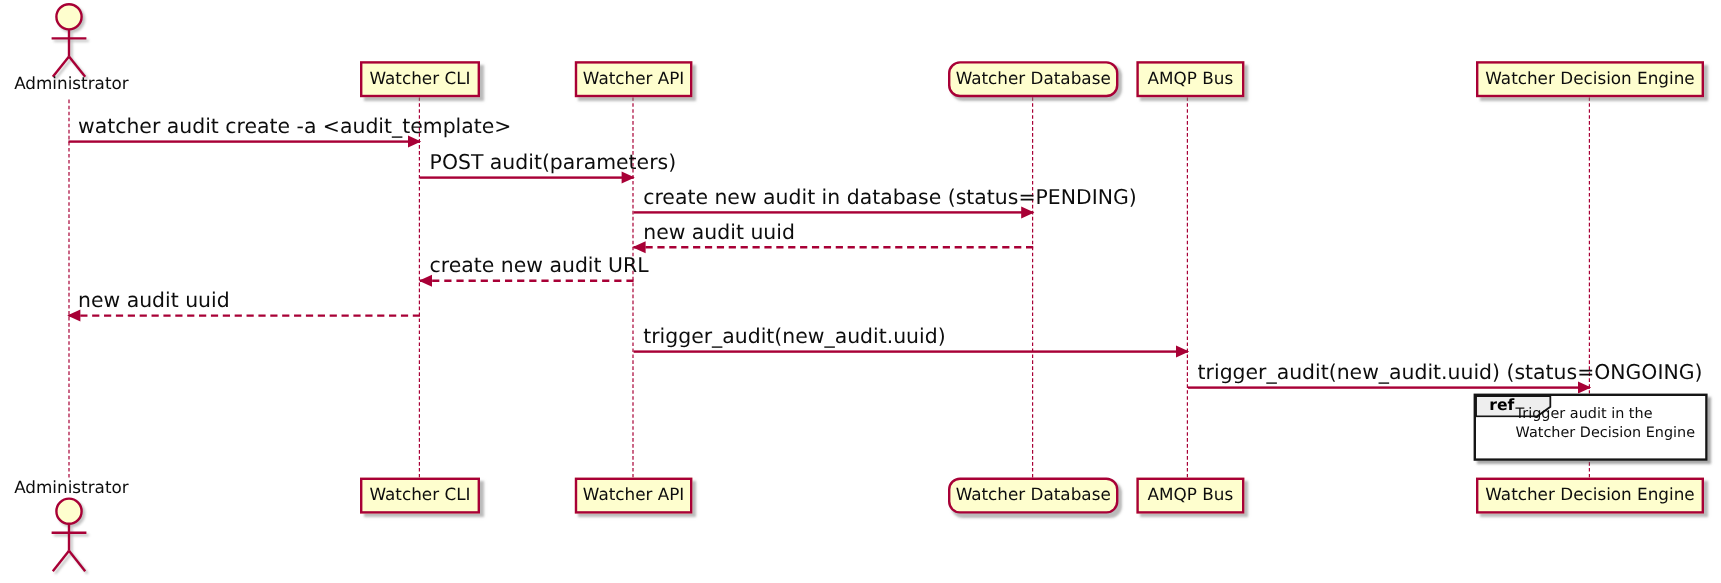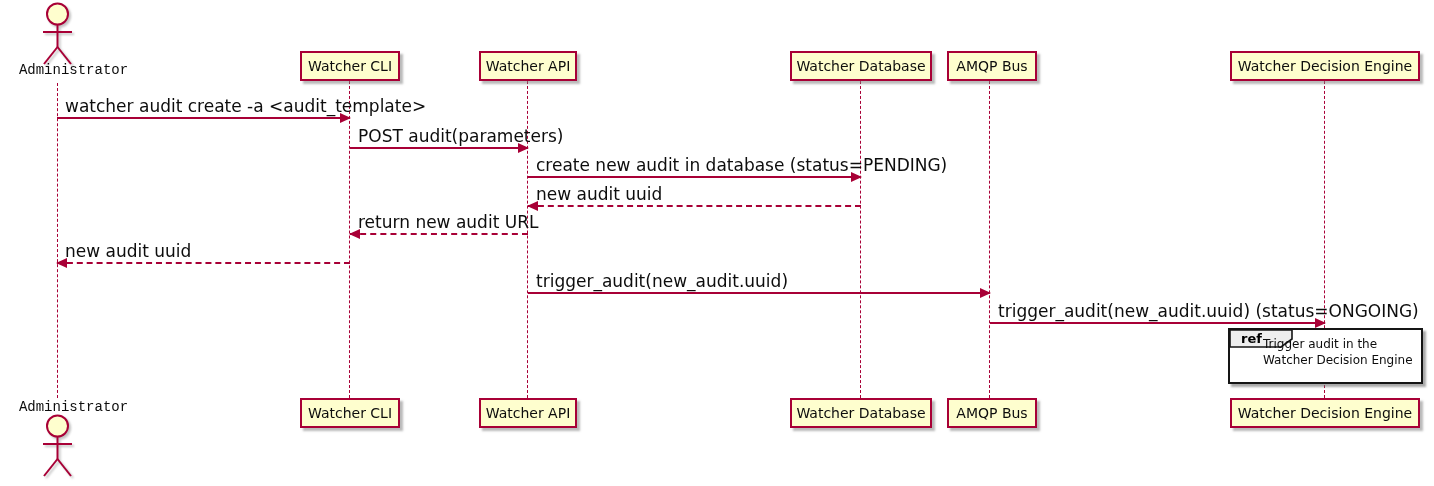--- a/index.html
+++ b/index.html
@@ -45,44 +45,43 @@
     justify-content: center;
     font-size: 14px;
     white-space: nowrap;
     box-sizing: border-box;
     z-index: 3;
   }
   .row-top    { top: 51px; }
   .row-bottom { top: 398px; }
   .pos-cli    { left: 300px;  width: 100px; }
   .pos-api    { left: 479px;  width: 98px;  }
-  .pos-db     { left: 790px;  width: 142px; }
+  .pos-db     { left: 790px;  width: 142px; border-radius: 10px; }
   .pos-amqp   { left: 947px;  width: 90px;  }
   .pos-engine { left: 1230px; width: 190px; }
 
   
   .actor-figure {
     position: absolute;
     left: 34px;
     width: 47px;
     height: 64px;
     z-index: 3;
     filter: drop-shadow(2px 2px 1px rgba(120,120,120,0.45));
   }
   .actor-top    { top: 2px; }
   .actor-bottom { top: 414px; }
   .actor-label {
     position: absolute;
-    left: 16px;
+    left: 2px;
     width: 115px;
     text-align: center;
     font-size: 14px;
     white-space: nowrap;
     z-index: 3;
-    font-family: Liberation Mono, monospace;
   }
   .actor-label-top    { top: 62px; }
   .actor-label-bottom { top: 399px; }
 
   
   .msg {
     position: absolute;
     height: 0;
     z-index: 2;
   }
@@ -210,21 +209,21 @@
     <span class="msg-label">create new audit in database (status=PENDING)</span>
     <div class="head right"></div>
   </div>
 
   <div class="msg dashed m4">
     <span class="msg-label">new audit uuid</span>
     <div class="head left"></div>
   </div>
 
   <div class="msg dashed m5">
-    <span class="msg-label">return new audit URL</span>
+    <span class="msg-label">create new audit URL</span>
     <div class="head left"></div>
   </div>
 
   <div class="msg dashed m6">
     <span class="msg-label">new audit uuid</span>
     <div class="head left"></div>
   </div>
 
   <div class="msg solid m7">
     <span class="msg-label">trigger_audit(new_audit.uuid)</span>

